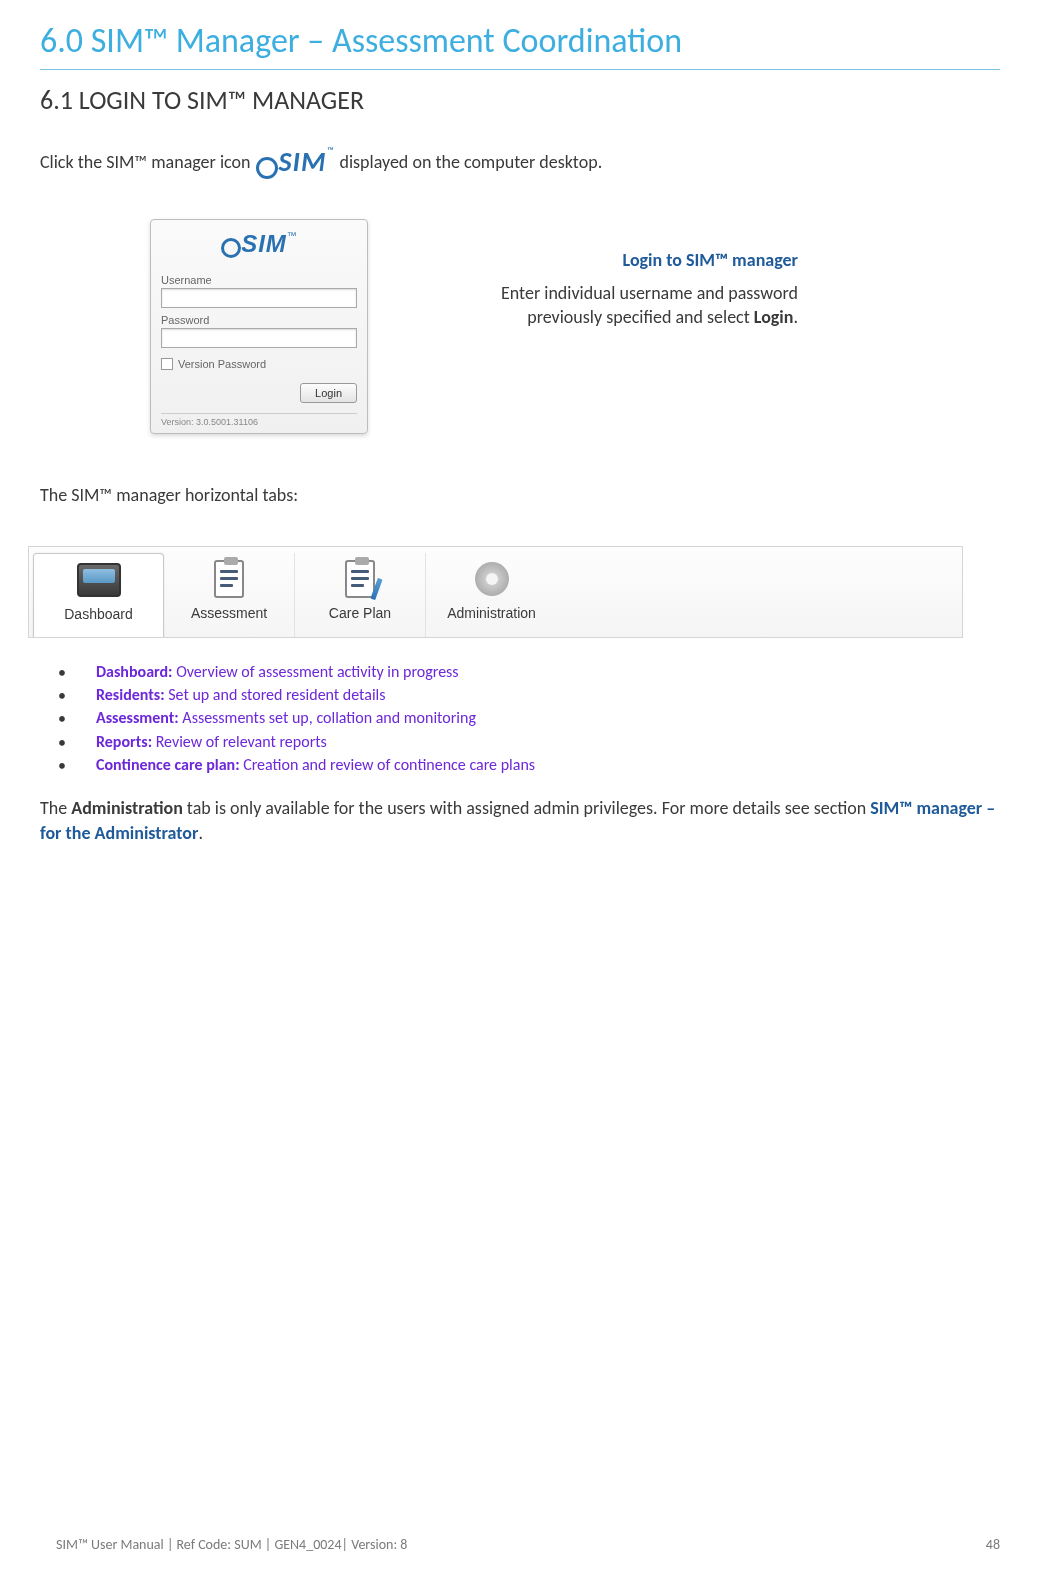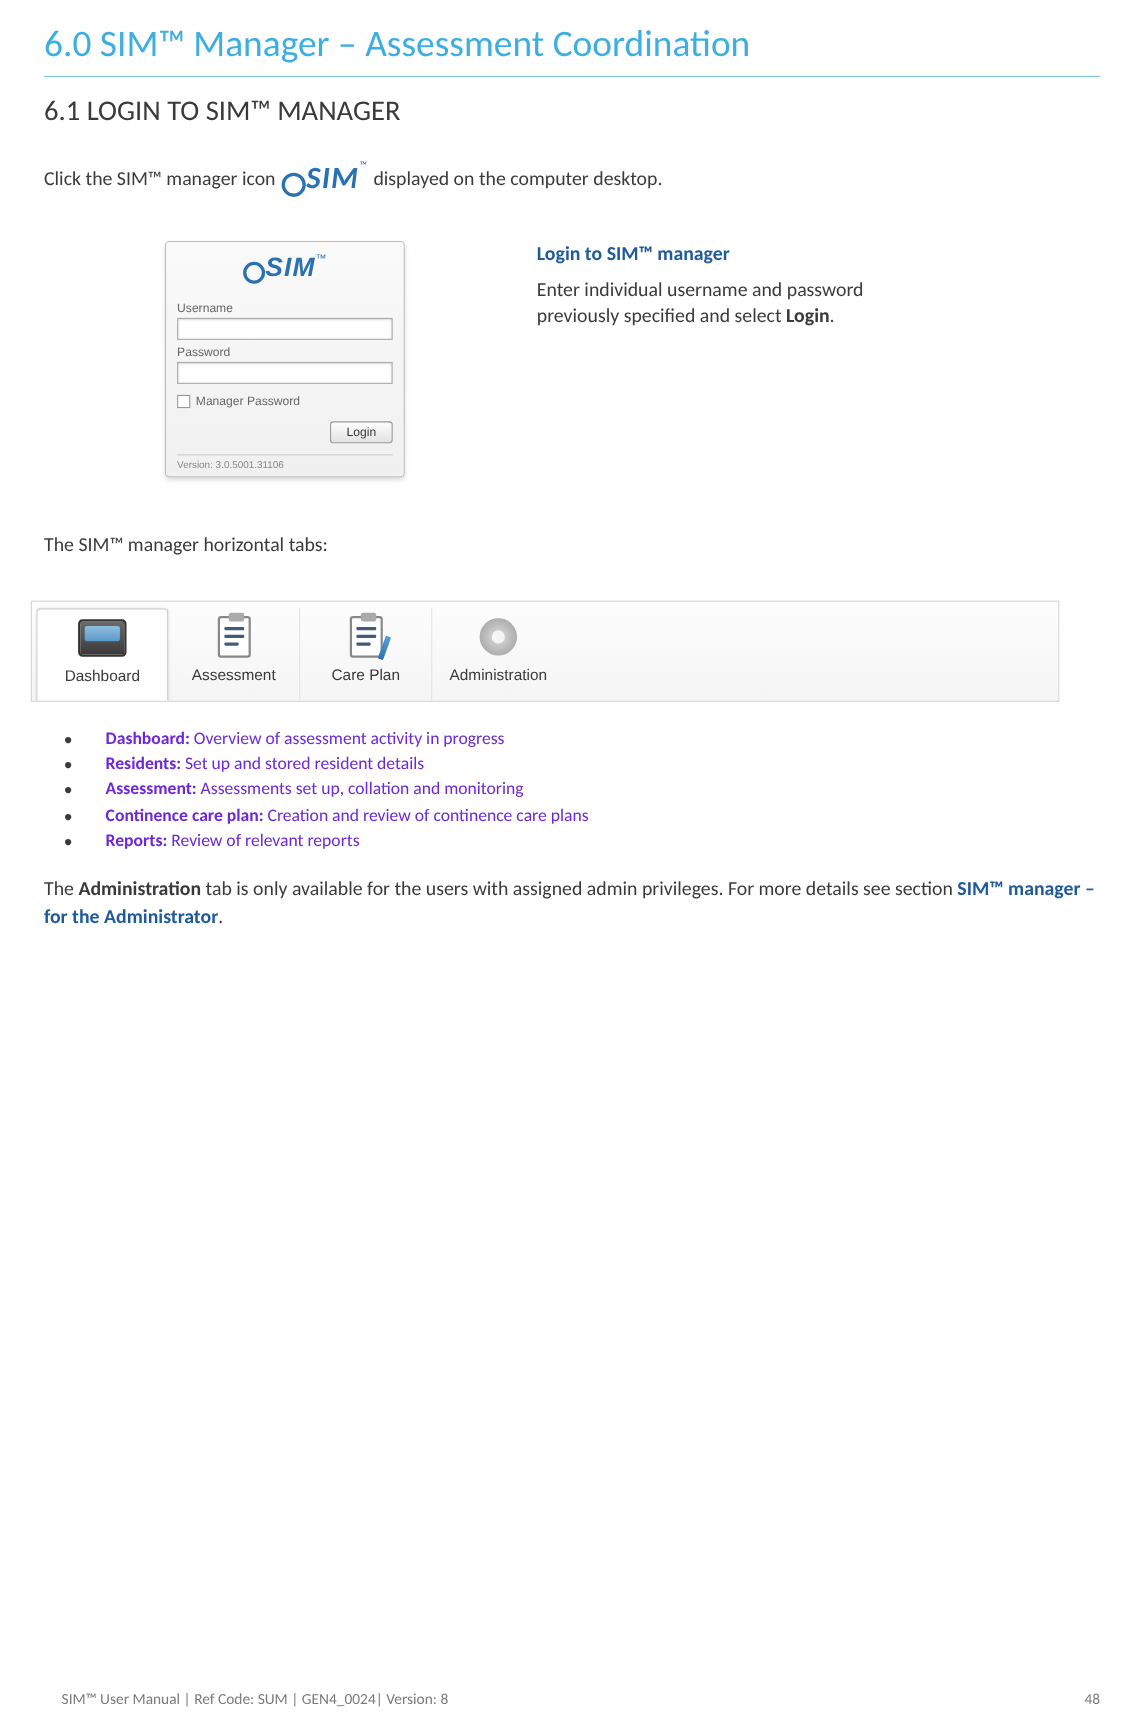--- a/index.html
+++ b/index.html
@@ -42,38 +42,38 @@
     .login-logo .sim-dot { width: 20px; height: 20px; border-width: 3px; }
     .login-logo .sim-text { font-size: 24px; }
     .fld-label { font-size: 11px; color: #666; margin-top: 6px; margin-bottom: 2px; }
     .fld-input { width: 100%; height: 20px; border: 1px solid #aaa; background: #fff; box-shadow: inset 0 1px 2px rgba(0,0,0,0.15); }
     .chk-row { display: flex; align-items: center; gap: 5px; margin-top: 10px; font-size: 11px; color: #666; }
     .chk { width: 12px; height: 12px; border: 1px solid #999; background: #fff; display: inline-block; }
     .login-btn-row { margin-top: auto; text-align: right; padding-bottom: 10px; }
     .login-btn { display: inline-block; padding: 3px 14px; font-size: 11px; border: 1px solid #999; border-radius: 3px; background: linear-gradient(#fdfdfd,#e3e3e3); color: #333; }
     .ver-row { font-size: 9px; color: #888; border-top: 1px solid #ccc; padding-top: 3px; }
 
-    .side-text { max-width: 310px; }
+    .side-text { margin-top: 30px; max-width: 310px; text-align: right; }
     .side-text h3 { font-size: 18px; color: #1F5A9A; font-weight: 700; margin-bottom: 10px; }
     .side-text p { font-size: 18px; color: #3a3a3a; line-height: 1.35; }
 
     .tabs-intro { font-size: 18px; color: #3a3a3a; margin-bottom: 40px; }
 
     .tabs-bar {
       width: 935px; height: 92px;
       background: linear-gradient(#fdfdfd,#f5f5f5);
       border: 1px solid #d5d5d5;
       display: flex;
       padding: 6px 4px 0 4px;
       margin-left: -12px;
       margin-bottom: 22px;
       overflow: hidden;
     }
     .tab {
-      width: 120px; text-align: center; padding-top: 6px;
+      width: 131px; text-align: center; padding-top: 6px;
       border-right: 1px solid #e3e3e3;
       font-family: Tahoma, Arial, sans-serif;
     }
     .tab:last-child { border-right: none; }
     .tab.selected {
       background: #fff; border: 1px solid #c9c9c9; border-bottom: none;
       border-radius: 4px 4px 0 0; box-shadow: 0 0 2px rgba(0,0,0,0.1);
     }
     .tab-icon { width: 48px; height: 40px; margin: 0 auto 6px auto; display: flex; align-items: center; justify-content: center; }
     .tab-label { font-size: 14px; color: #3a3a3a; }
@@ -126,21 +126,21 @@
           <span class="sim-dot"></span>
           <span><span class="sim-text">SIM</span><span class="tm">™</span></span>
         </span>
     </div>
     <div class="fld-label">Username</div>
     <div class="fld-input"></div>
     <div class="fld-label">Password</div>
     <div class="fld-input"></div>
     <div class="chk-row">
       <span class="chk"></span>
-      <span>Manager Password</span>
+      <span>Version Password</span>
     </div>
     <div class="login-btn-row">
       <span class="login-btn">Login</span>
     </div>
     <div class="ver-row">Version: 3.0.5001.31106</div>
   </div>
 
   <div class="side-text">
     <h3>Login to SIM™ manager</h3>
     <p>
@@ -184,22 +184,22 @@
         <div class="gear"></div>
       </div>
     <div class="tab-label">Administration</div>
   </div>
 </div>
 
 <ul class="bullets">
   <li><b>Dashboard:</b><span> Overview of assessment activity in progress</span></li>
   <li><b>Residents:</b><span> Set up and stored resident details</span></li>
   <li><b>Assessment:</b><span> Assessments set up, collation  and monitoring</span></li>
+  <li><b>Reports:</b><span> Review of relevant reports</span></li>
   <li><b>Continence care plan:</b><span> Creation and review of continence care plans</span></li>
-  <li><b>Reports:</b><span> Review of relevant reports</span></li>
 </ul>
 
 <p class="admin-para">
   <span>The </span><b>Administration</b><span> tab is only available for the users with assigned admin privileges. For more details see section </span><span class="blue-link">SIM™ manager – for the Administrator</span><span>.</span>
 </p>
 
 <div class="footer">
   <span>SIM™ User Manual | Ref Code: SUM | GEN4_0024| Version: 8</span>
   <span>48</span>
 </div>

